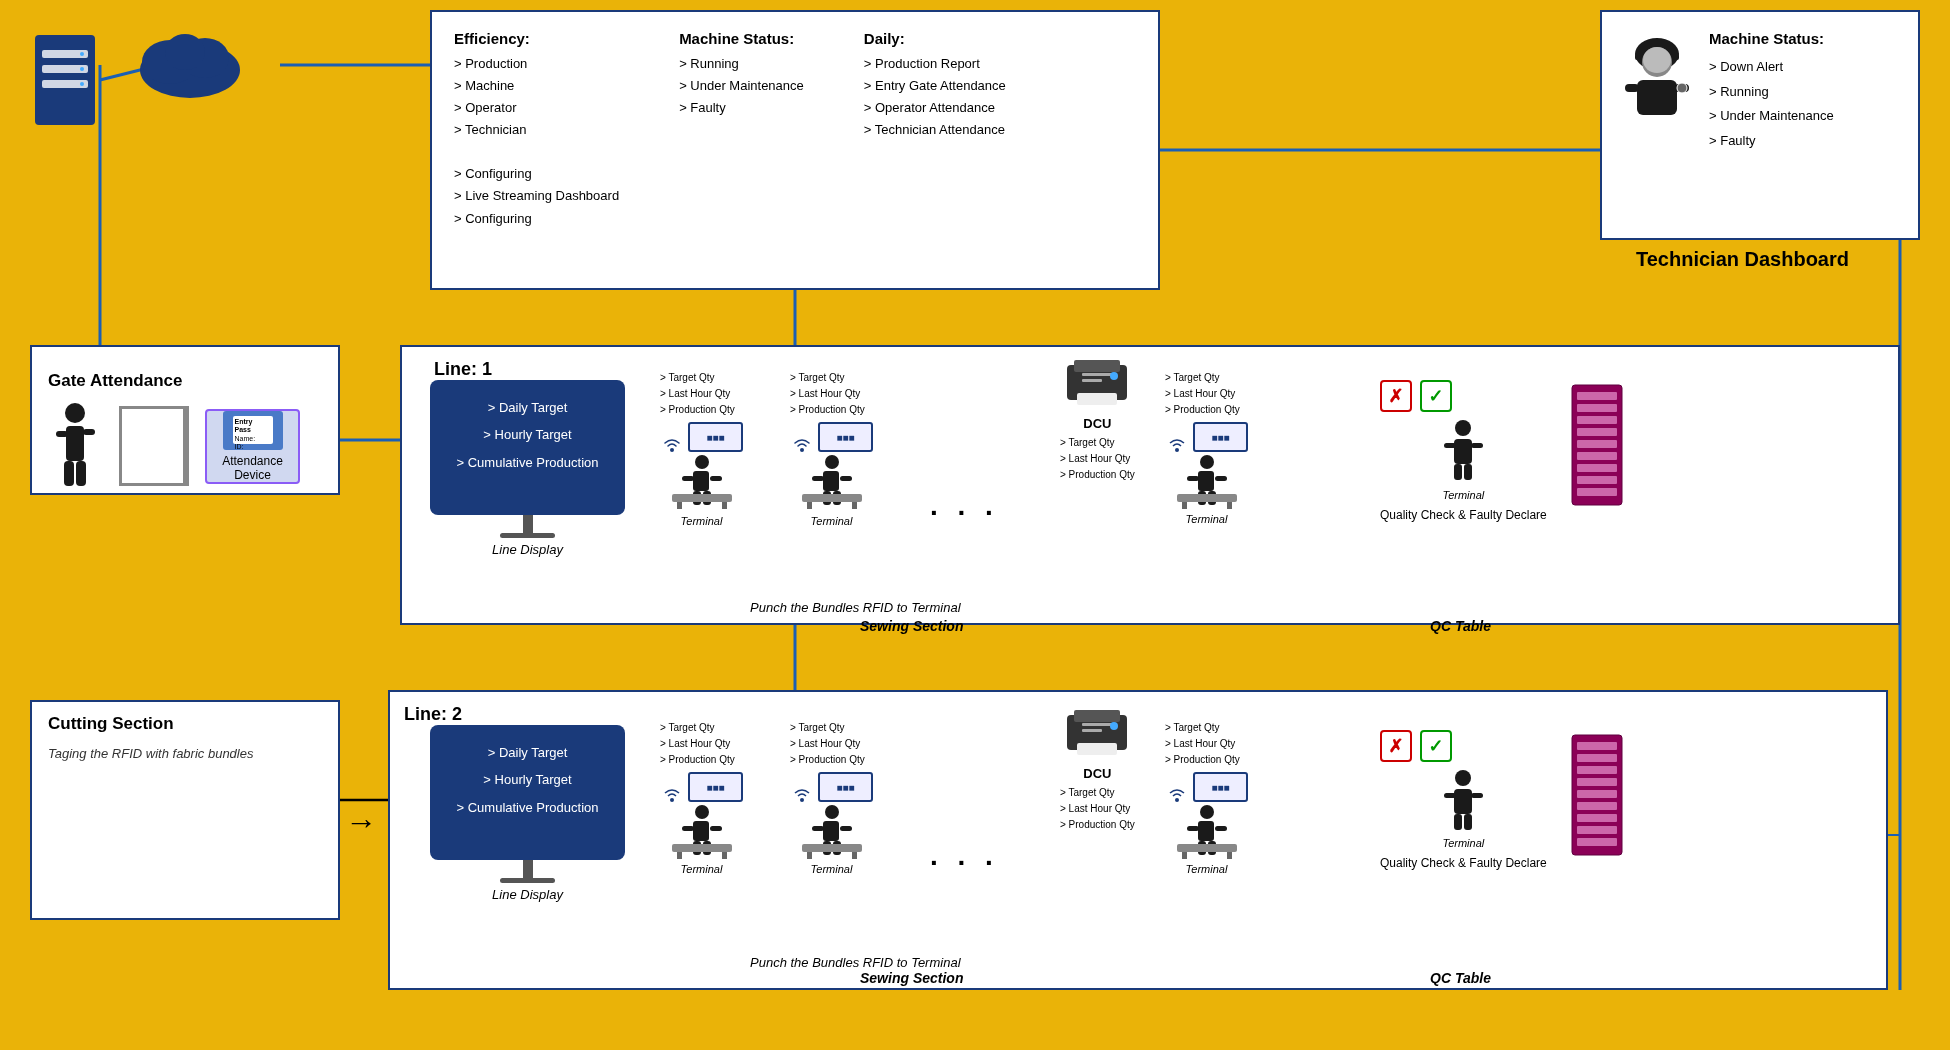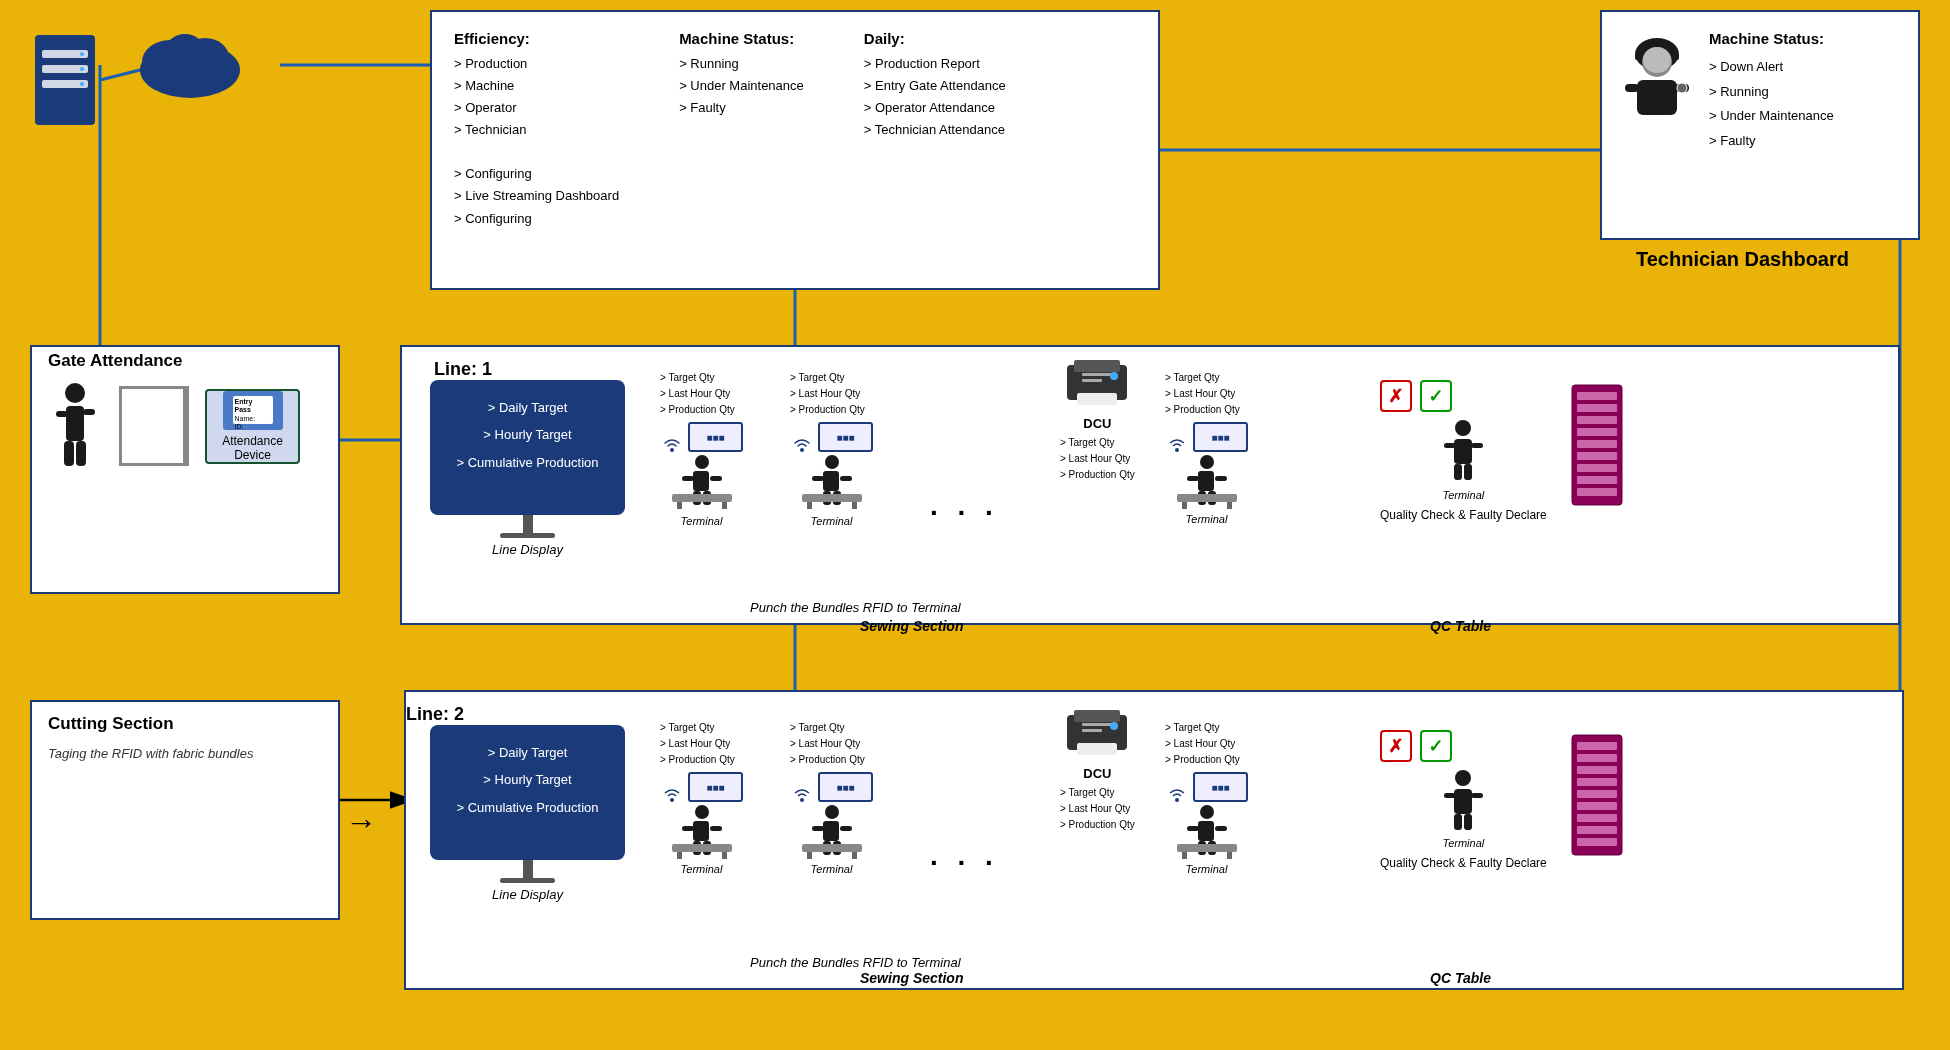--- a/index.html
+++ b/index.html
@@ -79,22 +79,22 @@
       font-size: 13px;
       color: #000;
       line-height: 1.7;
     }
 
     
     .gate-box {
       top: 345px;
       left: 30px;
       width: 310px;
-      height: 249px;
-      padding: 4px 16px;
+      height: 150px;
+      padding: 24px 16px;
     }
 
     .gate-box h3 {
       font-size: 17px;
       font-weight: bold;
       margin-bottom: 10px;
     }
 
     
     .cutting-box {
@@ -129,24 +129,24 @@
 
     .line1-box h3 {
       font-size: 18px;
       font-weight: bold;
       margin-bottom: 8px;
     }
 
     
     .line2-box {
       top: 690px;
-      left: 404px;
+      left: 388px;
       width: 1500px;
       height: 300px;
-      padding: 12px 0;
+      padding: 12px 14px;
     }
 
     .line2-box h3 {
       font-size: 18px;
       font-weight: bold;
       margin-bottom: 8px;
     }
   </style>
 </head>
 <body>
@@ -280,21 +280,21 @@
         <rect x="8" y="30" width="12" height="6" rx="3" fill="#1a1a1a"></rect>
         <rect x="35" y="28" width="12" height="6" rx="3" fill="#1a1a1a"></rect>
         <rect x="16" y="60" width="10" height="25" rx="4" fill="#1a1a1a"></rect>
         <rect x="28" y="60" width="10" height="25" rx="4" fill="#1a1a1a"></rect>
       </svg>
 
       <div style="border:3px solid #888; width:70px; height:80px; position:relative; display:flex; align-items:center; justify-content:center;">
         <div style="position:absolute; top:0; left:0; right:0; bottom:0; border-right:3px solid #888;"></div>
       </div>
 
-      <div style="border:2px solid #14532d; background:#d0d8f0; border-radius:4px; width:95px; height:75px; display:flex; flex-direction:column; align-items:center; justify-content:center; font-size:12px; color:#000;">
+      <div style="border:2px solid #8b5cf6; background:#d0d8f0; border-radius:4px; width:95px; height:75px; display:flex; flex-direction:column; align-items:center; justify-content:center; font-size:12px; color:#000;">
         <div style="width:60px; height:40px; background:#4a7ac7; border-radius:3px; margin-bottom:4px; display:flex; align-items:center; justify-content:center;">
           <div style="width:40px; height:28px; background:#fff; border-radius:2px; font-size:8px; padding:2px; color:#000; line-height:1.2;">
             <div style="font-weight:bold; font-size:7px;">Entry Pass</div>
             <div style="font-size:7px;">Name:</div>
             <div style="font-size:7px;">ID:</div>
           </div>
         </div>
         <span>Attendance</span>
         <span>Device</span>
       </div>

